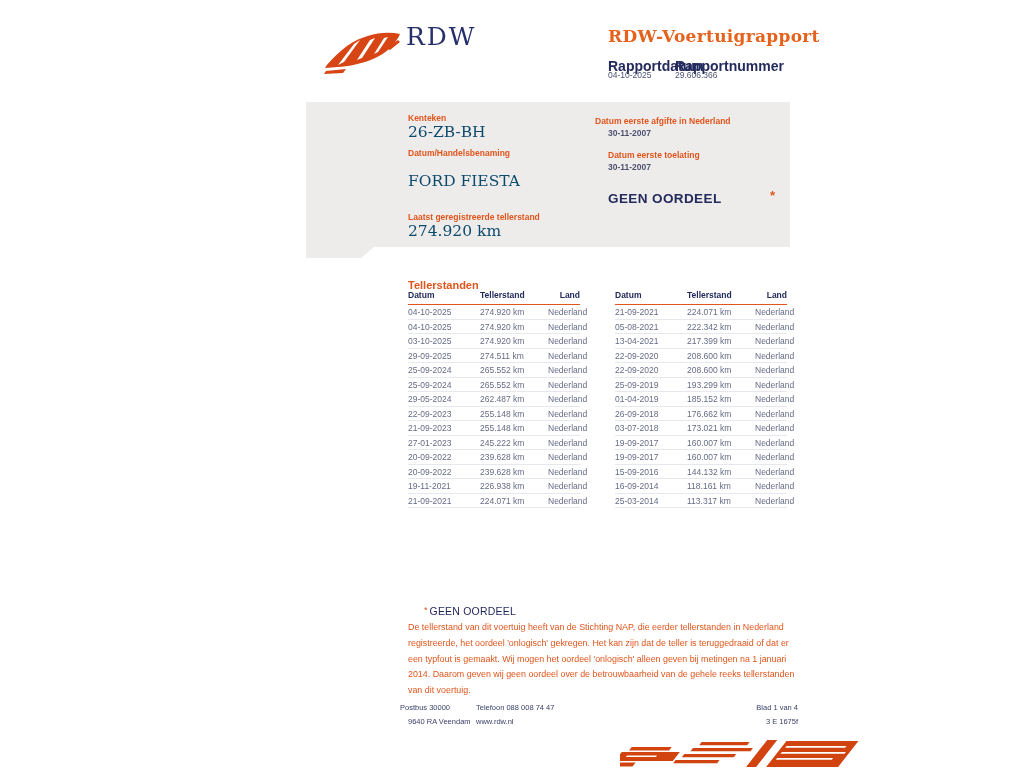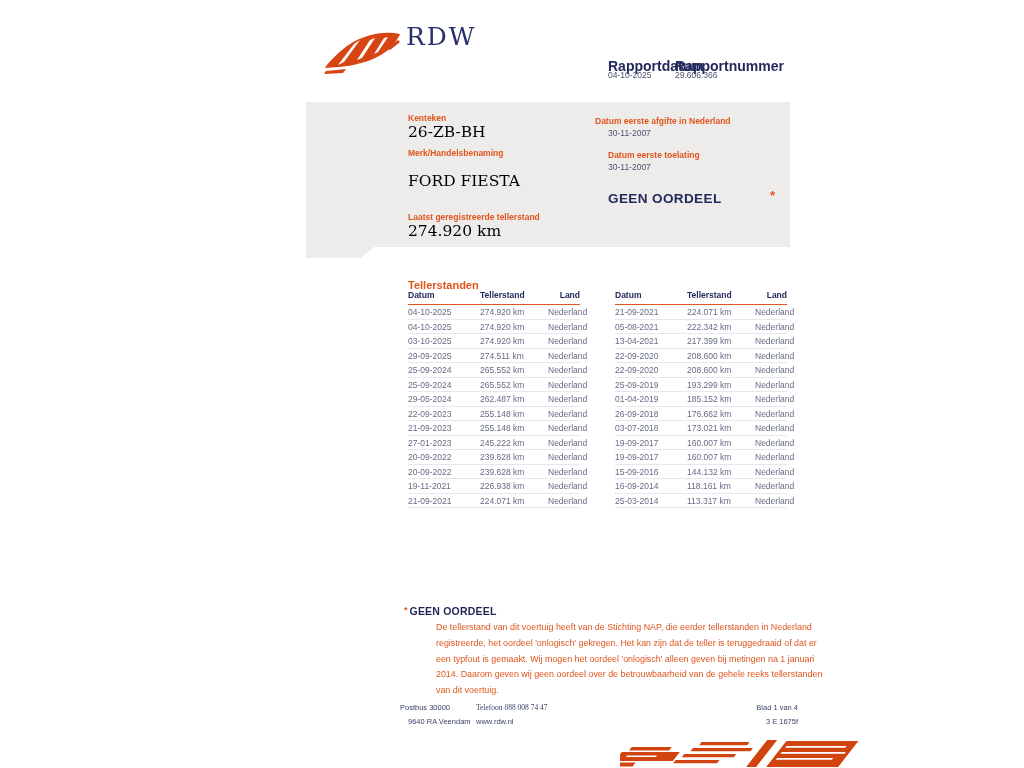--- a/index.html
+++ b/index.html
@@ -28,23 +28,23 @@
   .meta-value { font-size:8.5px; color:#4c5270; }
 
   
   .panel { left:238px; top:102px; width:484px; height:145px; background:#eeeceb; }
   .panel-tab {
     left:238px; top:247px; width:68px; height:11px; background:#eeeceb;
     clip-path:polygon(0 0, 100% 0, calc(100% - 13px) 100%, 0 100%);
   }
   .o-label { font-size:8.5px; font-weight:bold; color:#e0551c; }
   .serif-value {
-    font-family:"DejaVu Serif", serif; font-size:15.5px; color:#000000;
-  }
-  .sm-value { font-size:8.5px; color:#4c5270; }
+    font-family:"DejaVu Serif", serif; font-size:15.5px; color:#0c4a6e;
+  }
+  .sm-value { font-size:8.5px; color:#4c5270;font-weight:bold; }
   .verdict {
     font-size:13.5px; font-weight:bold; color:#232a5c; letter-spacing:0.4px;
   }
   .verdict-star { font-size:13px; font-weight:bold; color:#e0551c; }
 
   
   .tables-title { left:340px; top:279px; font-size:11px; font-weight:bold; color:#e0551c; }
   .t-block { top:290px; width:172px; }
   .t-left  { left:340px; }
   .t-right { left:547px; }
@@ -57,26 +57,26 @@
   .t-head .c2 { text-align:right; }
   .t-row {
     display:grid; grid-template-columns:72px 68px 1fr;
     font-size:8.5px; color:#666b85;
     height:14.5px; line-height:14.3px;
     border-bottom:1px solid #e7e7ee;
   }
   .t-row .c2 { text-align:right; }
 
   
-  .note-title-row { left:336px; top:605px; font-size:10.5px; font-weight:bold; }
+  .note-title-row { left:356px; top:605px; font-size:10.5px; font-weight:normal; }
   .note-star { color:#e0551c; margin-right:2px; font-size:9px; vertical-align:2px; }
   .note-title { color:#1e2657; letter-spacing:0.2px; }
   .note-body {
     left:340px; top:620px; width:394px;
-    font-size:8.9px; line-height:15.8px; color:#e0551c;margin-left:28px;
+    font-size:8.9px; line-height:15.8px; color:#e0551c;
   }
 
   
   .foot { font-size:7.5px; color:#3c436a; }
   .foot-right { text-align:right; width:60px; }
 
   
   .logo-feather { left:256px; top:30px; }
   .bottom-art { left:552px; top:739px; width:245px; height:29px; }
 </style>
@@ -90,33 +90,34 @@
     <g fill="#ffffff">
       <polygon points="30,14 36,10 20,32 14,35"></polygon>
       <polygon points="46,10 51,8 38,28 33,30"></polygon>
       <polygon points="60,8 64,7 54,22 50,24"></polygon>
     </g>
     <polygon points="2,41 22,39 19,43 0,44" fill="#d64513"></polygon>
     <polygon points="62,18 74,10 76,12 66,20" fill="#d64513"></polygon>
   </svg>
   <div class="abs logo-text">RDW</div>
 
+  <div class="abs doc-title">RDW-Voertuigrapport</div>
 
   <div class="abs meta-label" style="left:540px; top:58px;">Rapportdatum</div>
   <div class="abs meta-label" style="left:607px; top:58px;">Rapportnummer</div>
   <div class="abs meta-value" style="left:540px; top:70px;">04-10-2025</div>
   <div class="abs meta-value" style="left:607px; top:70px;">29.606.366</div>
 
   <div class="abs panel"></div>
   <div class="abs panel-tab"></div>
 
   <div class="abs o-label" style="left:340px; top:113px;">Kenteken</div>
   <div class="abs serif-value" style="left:340px; top:123px;">26-ZB-BH</div>
 
-  <div class="abs o-label" style="left:340px; top:148px;">Merk/Handelsbenaming</div>
+  <div class="abs o-label" style="left:340px; top:148px;">Datum/Handelsbenaming</div>
   <div class="abs serif-value" style="left:340px; top:172px;">FORD FIESTA</div>
 
   <div class="abs o-label" style="left:340px; top:212px;">Laatst geregistreerde tellerstand</div>
   <div class="abs serif-value" style="left:340px; top:222px;">274.920 km</div>
 
   <div class="abs o-label" style="left:527px; top:116px;">Datum eerste afgifte in Nederland</div>
   <div class="abs sm-value" style="left:540px; top:128px;">30-11-2007</div>
 
   <div class="abs o-label" style="left:540px; top:150px;">Datum eerste toelating</div>
   <div class="abs sm-value" style="left:540px; top:162px;">30-11-2007</div>
@@ -286,21 +287,21 @@
       </div>
   </div>
 
   <div class="abs note-title-row">
     <span class="note-star">*</span><span class="note-title">GEEN OORDEEL</span>
   </div>
   <div class="abs note-body">De tellerstand van dit voertuig heeft van de Stichting NAP, die eerder tellerstanden in Nederland registreerde, het oordeel 'onlogisch' gekregen. Het kan zijn dat de teller is teruggedraaid of dat er een typfout is gemaakt. Wij mogen het oordeel 'onlogisch' alleen geven bij metingen na 1 januari 2014. Daarom geven wij geen oordeel over de betrouwbaarheid van de gehele reeks tellerstanden van dit voertuig.</div>
 
   <div class="abs foot" style="left:332px; top:703px;">Postbus 30000</div>
   <div class="abs foot" style="left:340px; top:717px;">9640 RA Veendam</div>
-  <div class="abs foot" style="left:408px; top:703px;font-family:Liberation Serif, serif;">Telefoon 088 008 74 47</div>
+  <div class="abs foot" style="left:408px; top:703px;">Telefoon 088 008 74 47</div>
   <div class="abs foot" style="left:408px; top:717px;">www.rdw.nl</div>
   <div class="abs foot foot-right" style="left:670px; top:703px;">Blad 1 van 4</div>
   <div class="abs foot foot-right" style="left:670px; top:717px;">3 E 1675f</div>
 
   <svg class="abs bottom-art" width="245" height="29" viewBox="0 0 245 29">
     <g fill="#d1430f" transform="skewX(-38)">
       <rect x="18" y="8" width="40" height="3.5"></rect>
       <rect x="12" y="13" width="58" height="9"></rect>
       <rect x="4" y="23.5" width="30" height="4"></rect>
       <rect x="-2" y="15.5" width="22" height="2.5"></rect>

